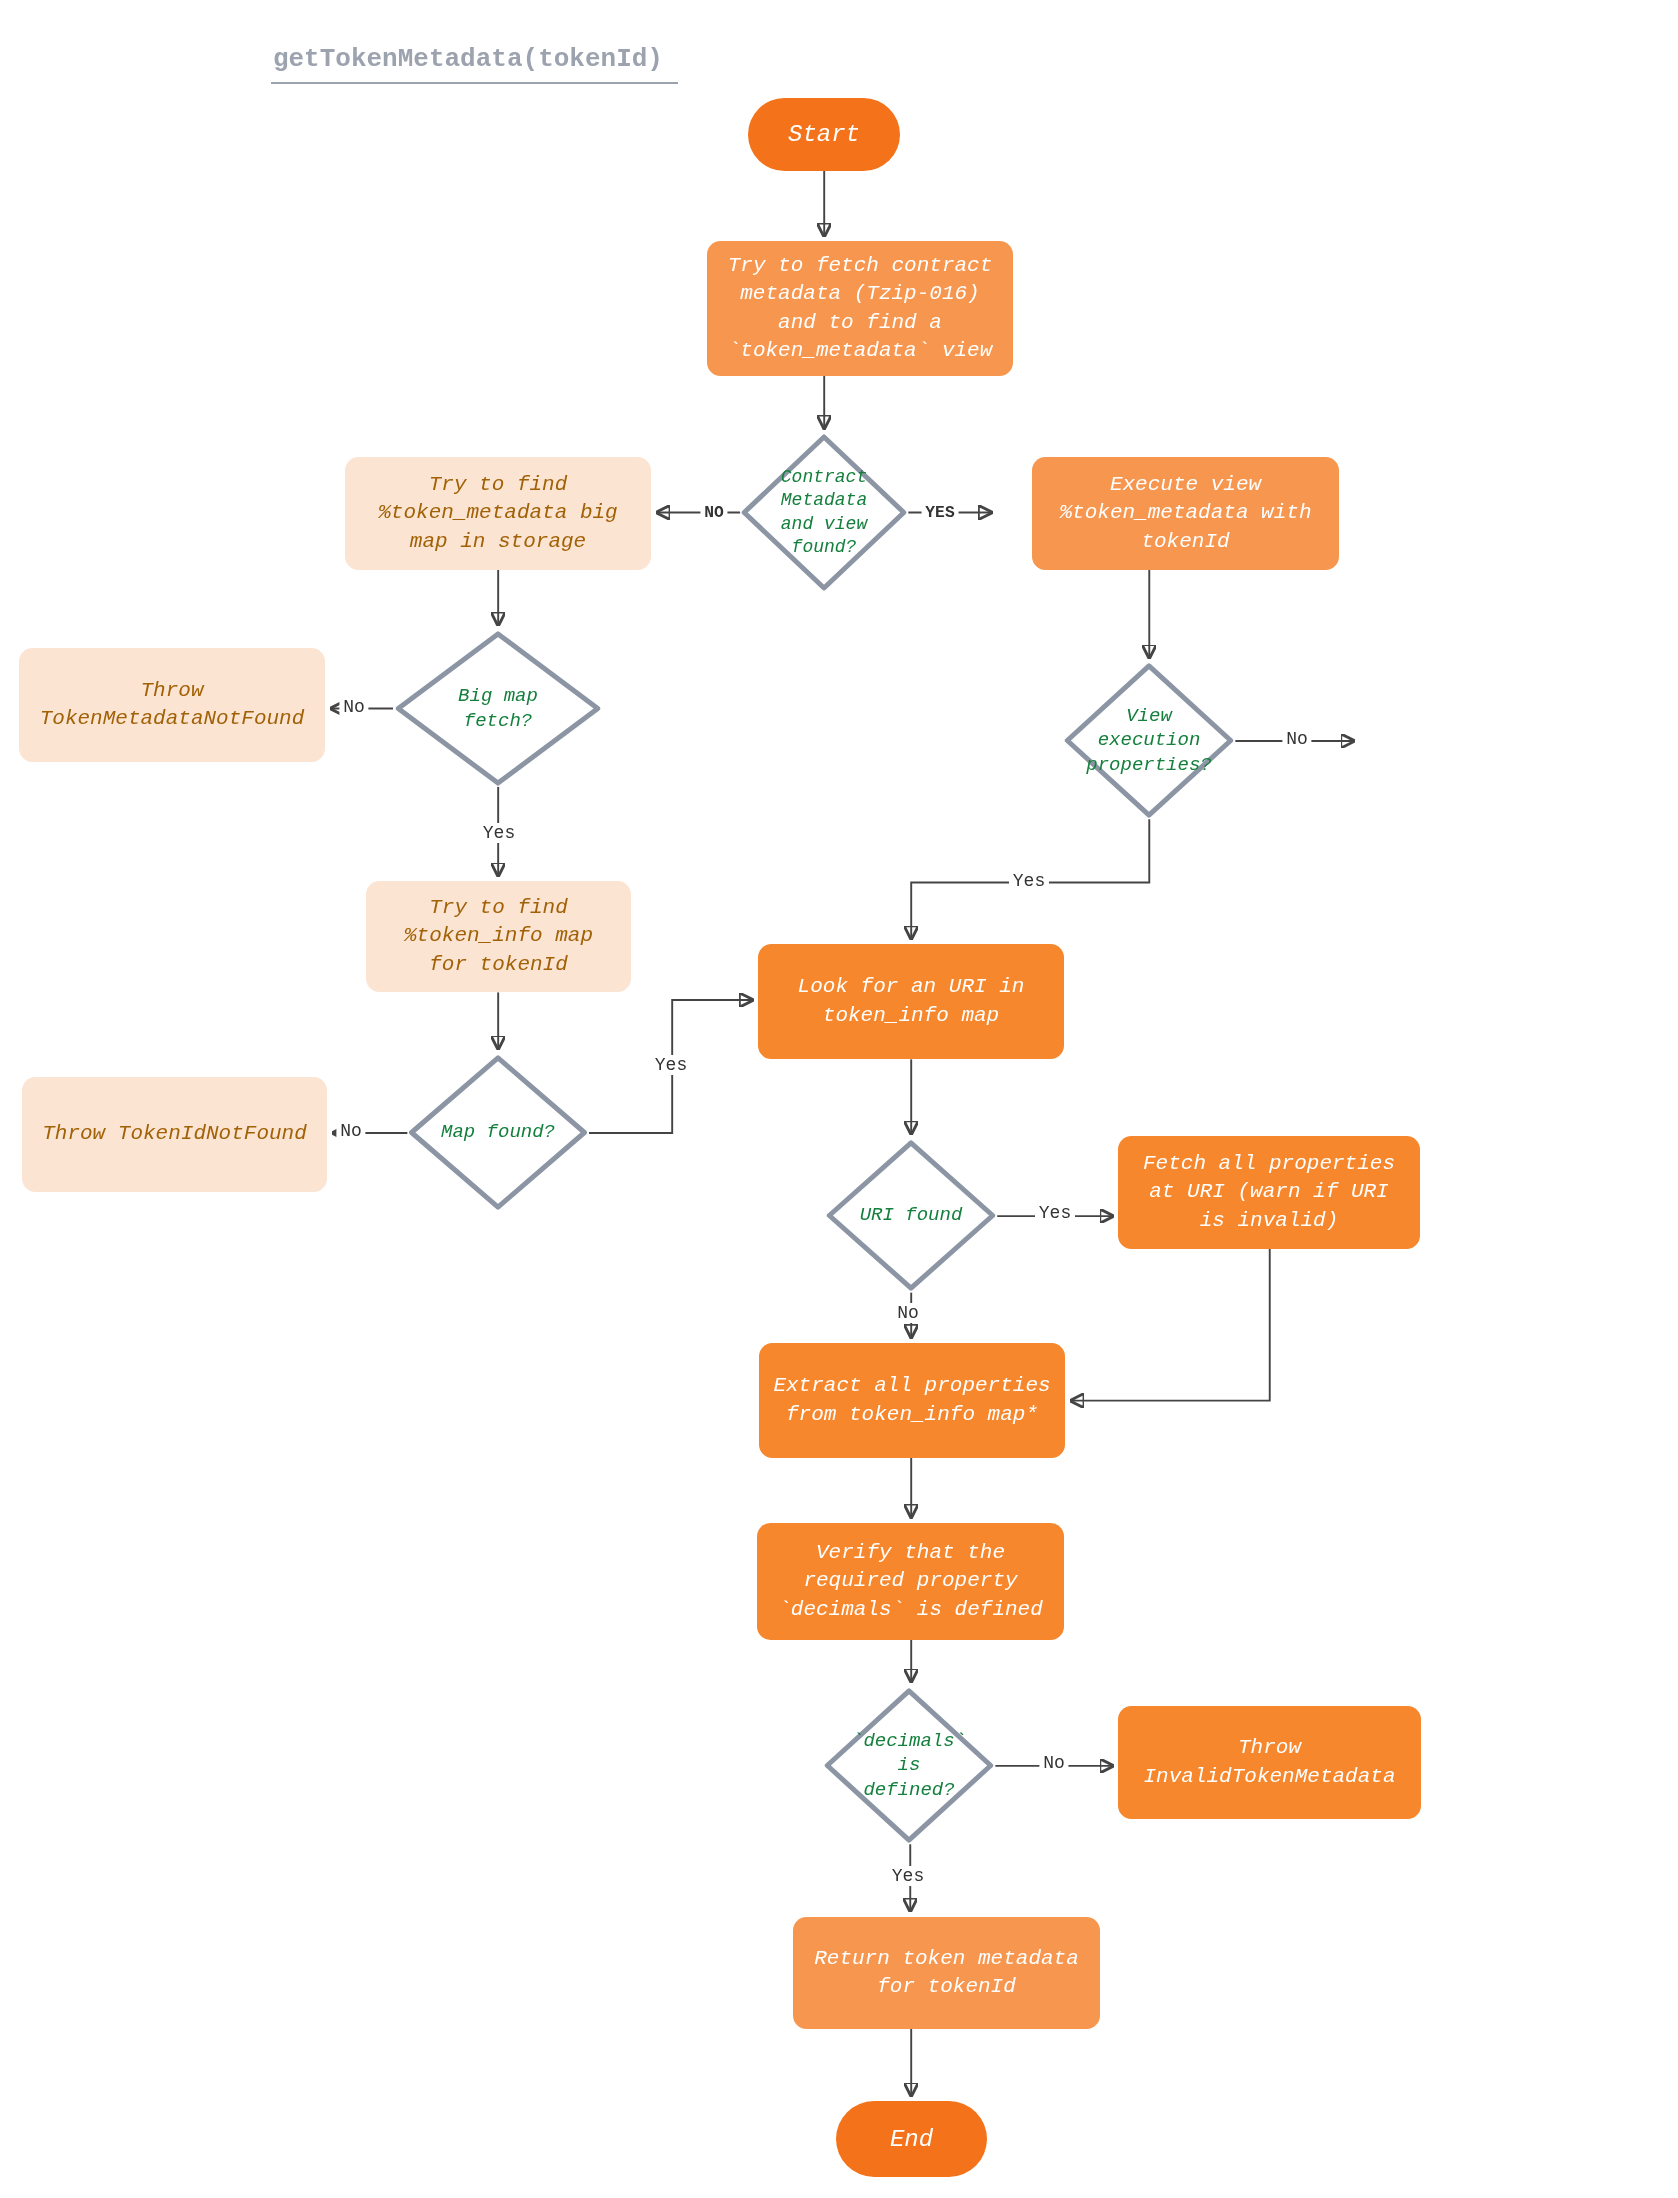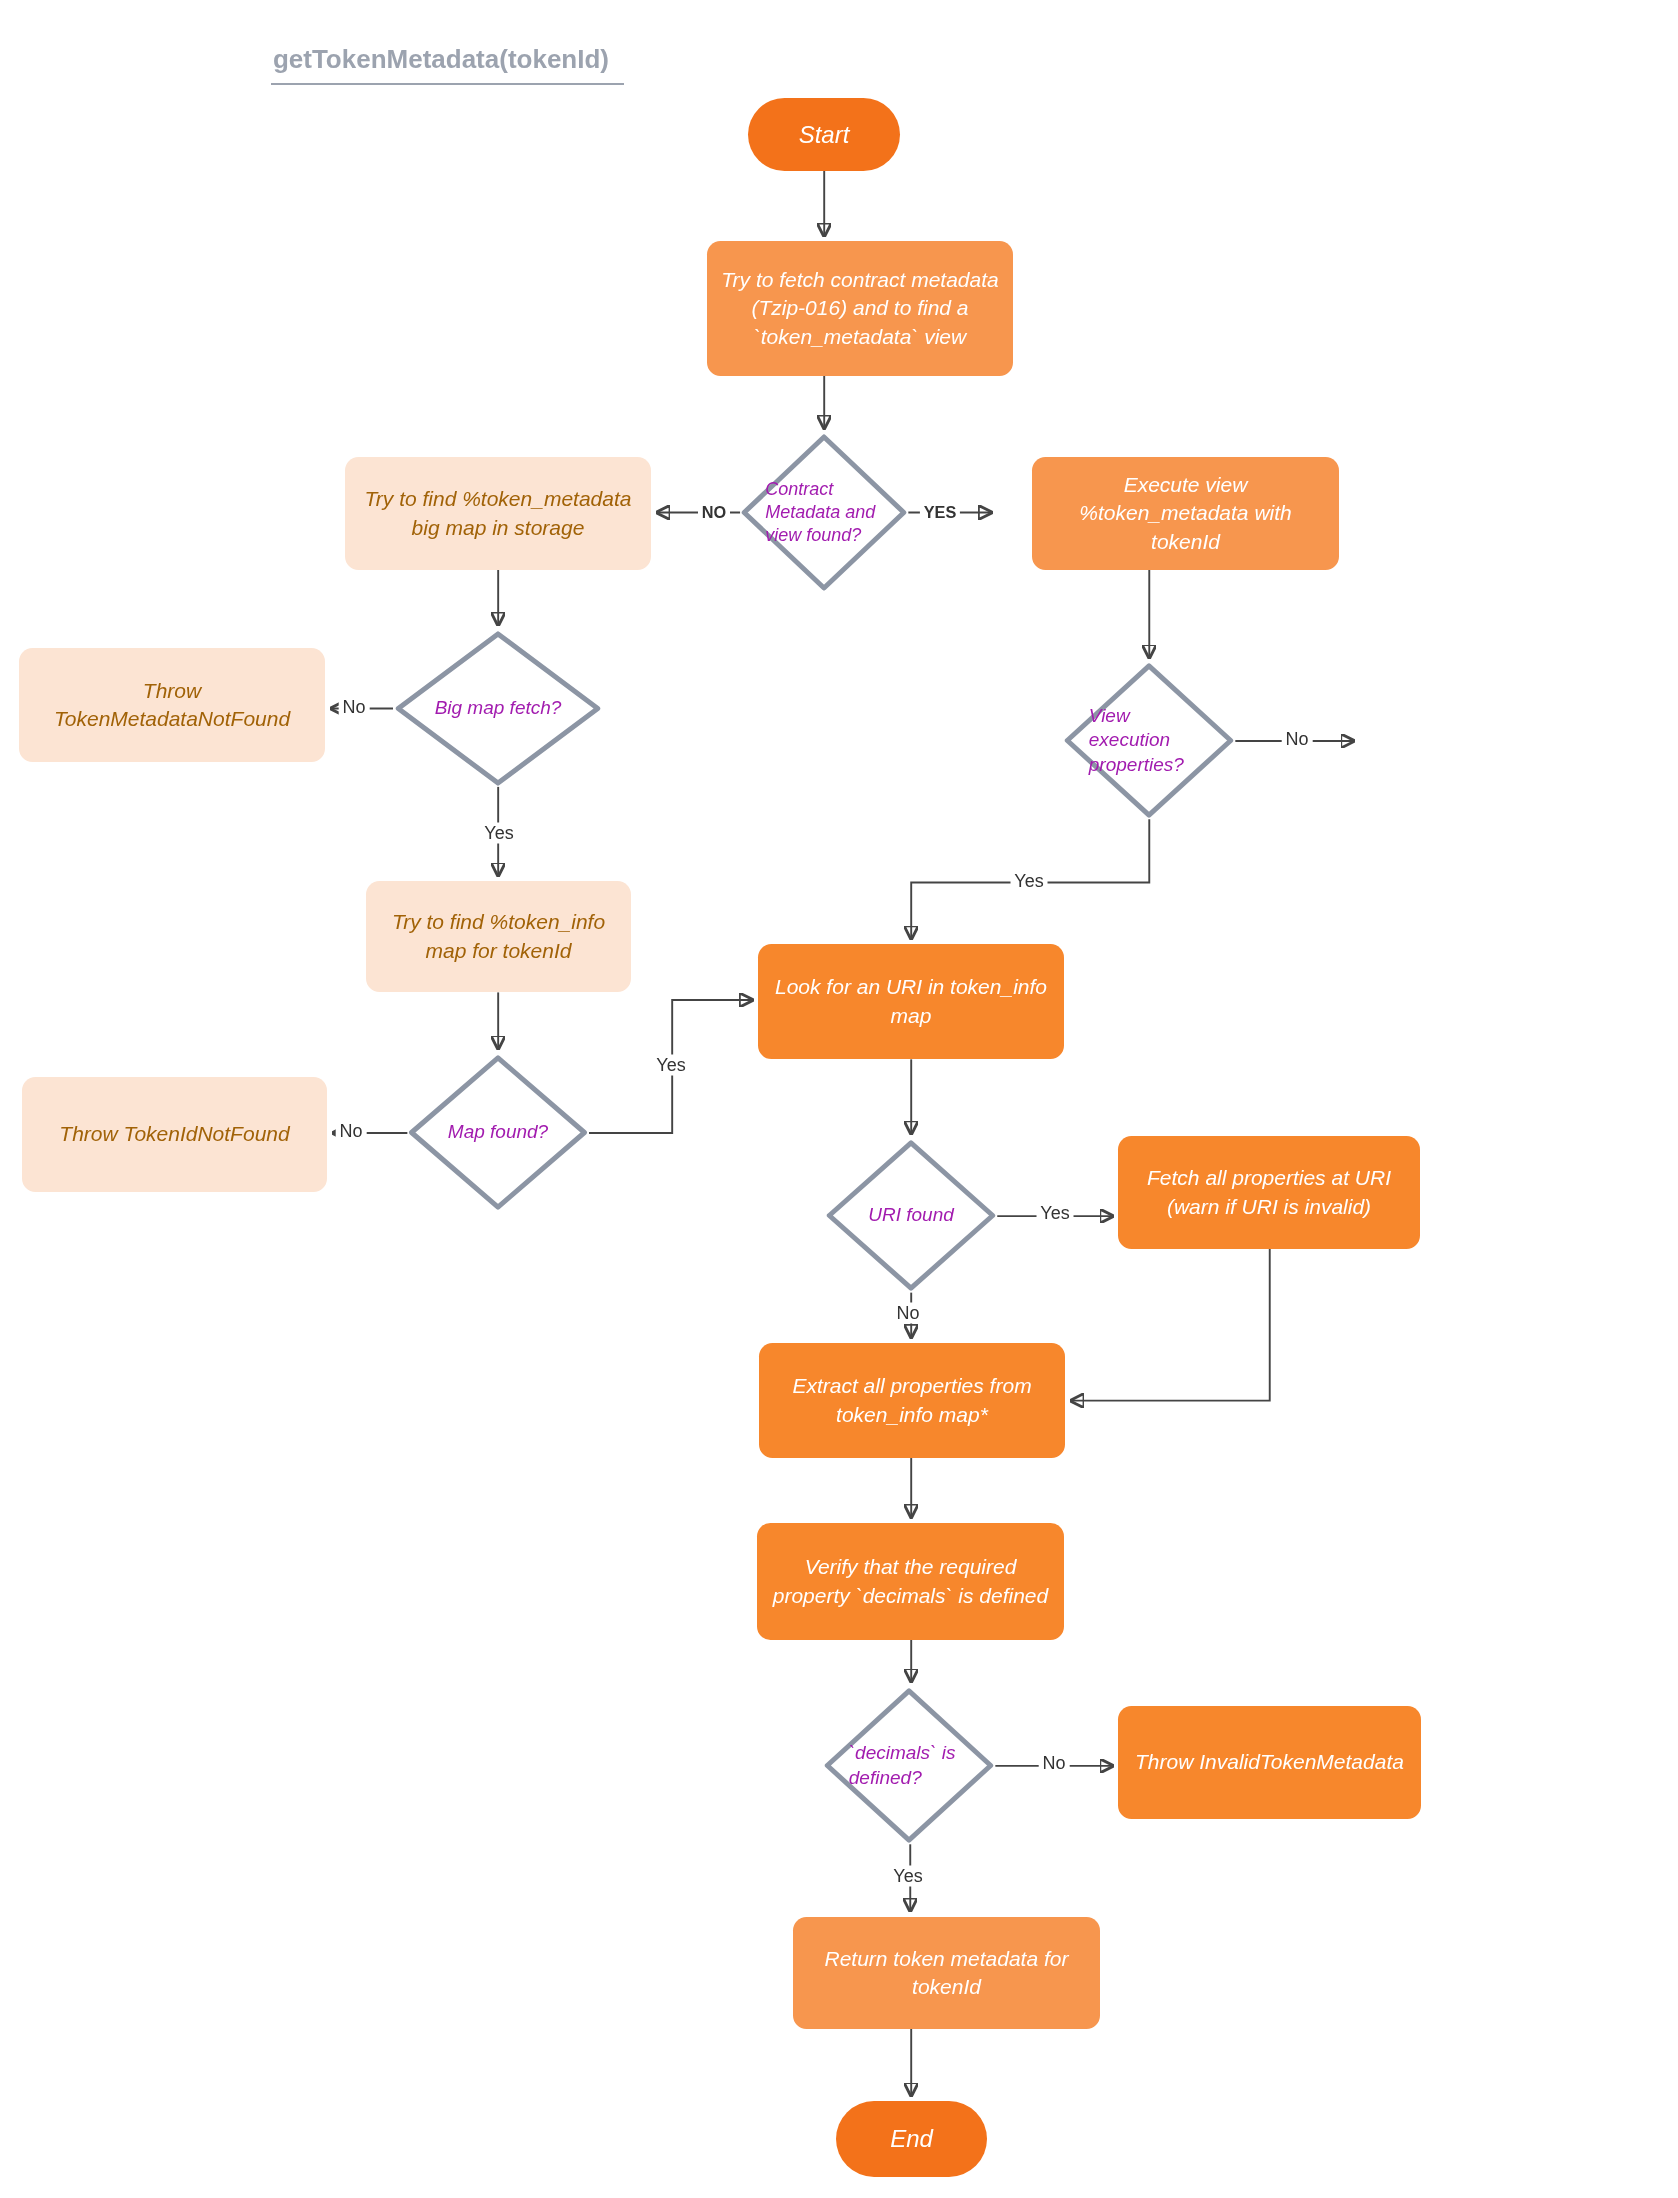--- a/index.html
+++ b/index.html
@@ -1,32 +1,32 @@
 <!DOCTYPE html>
 <html><head>
 <meta charset="utf-8">
 <style>
   html,body{margin:0;padding:0;background:#ffffff;}
   .canvas{position:relative;width:1452px;height:2199px;background:#fff;
-          font-family:Liberation Sans, sans-serif;overflow:hidden;}
+          font-family:Liberation Mono, monospace;overflow:hidden;}
   .title{position:absolute;left:271px;top:44px;font-size:26px;font-weight:bold;
          color:#9CA3AF;border-bottom:2.9px solid #9CA3AF;padding:0 15.3px 7.6px 1.9px;z-index:3;}
   svg.wires{position:absolute;left:0;top:0;z-index:1;}
   svg.wires path{fill:none;stroke:#444444;stroke-width:2px;}
   .node{position:absolute;box-sizing:border-box;display:flex;align-items:center;
         justify-content:center;text-align:center;font-style:italic;z-index:2;}
   .term{background:#F3721A;color:#fff;border-radius:40px;font-size:24px;}
   .p-light{background:#F7964E;color:#fff;border-radius:13.4px;font-size:21px;line-height:1.34;padding:7.6px 13.4px;margin-left:36px;}
   .p-bright{background:#F7872C;color:#fff;border-radius:13.4px;font-size:21px;line-height:1.34;padding:7.6px 13.4px;}
   .peach{background:#FCE4D3;color:#a16207;border-radius:13.4px;font-size:21px;line-height:1.34;padding:7.6px 13.4px;}
   .diamond{position:absolute;z-index:2;}
   .diamond svg{position:absolute;left:0;top:0;width:100%;height:100%;}
   .diamond polygon{fill:#ffffff;stroke:#8C95A4;stroke-width:5;stroke-linejoin:round;}
   .dtext{position:absolute;inset:0;display:flex;align-items:center;justify-content:center;
-         text-align:left;font-style:italic;color:#a21caf;font-size:19px;line-height:1.28;
+         text-align:center;font-style:italic;color:#15803d;font-size:19px;line-height:1.28;
          padding:0 15%;box-sizing:border-box;}
   .elabel{position:absolute;transform:translate(-50%,-50%);background:#ffffff;
           padding:0 3.8px;font-size:18px;color:#333;z-index:3;white-space:nowrap;}
   .elabel.caps{font-weight:bold;font-size:16.3px;}
 </style>
 </head>
 <body>
 
 <div class="canvas">
 

